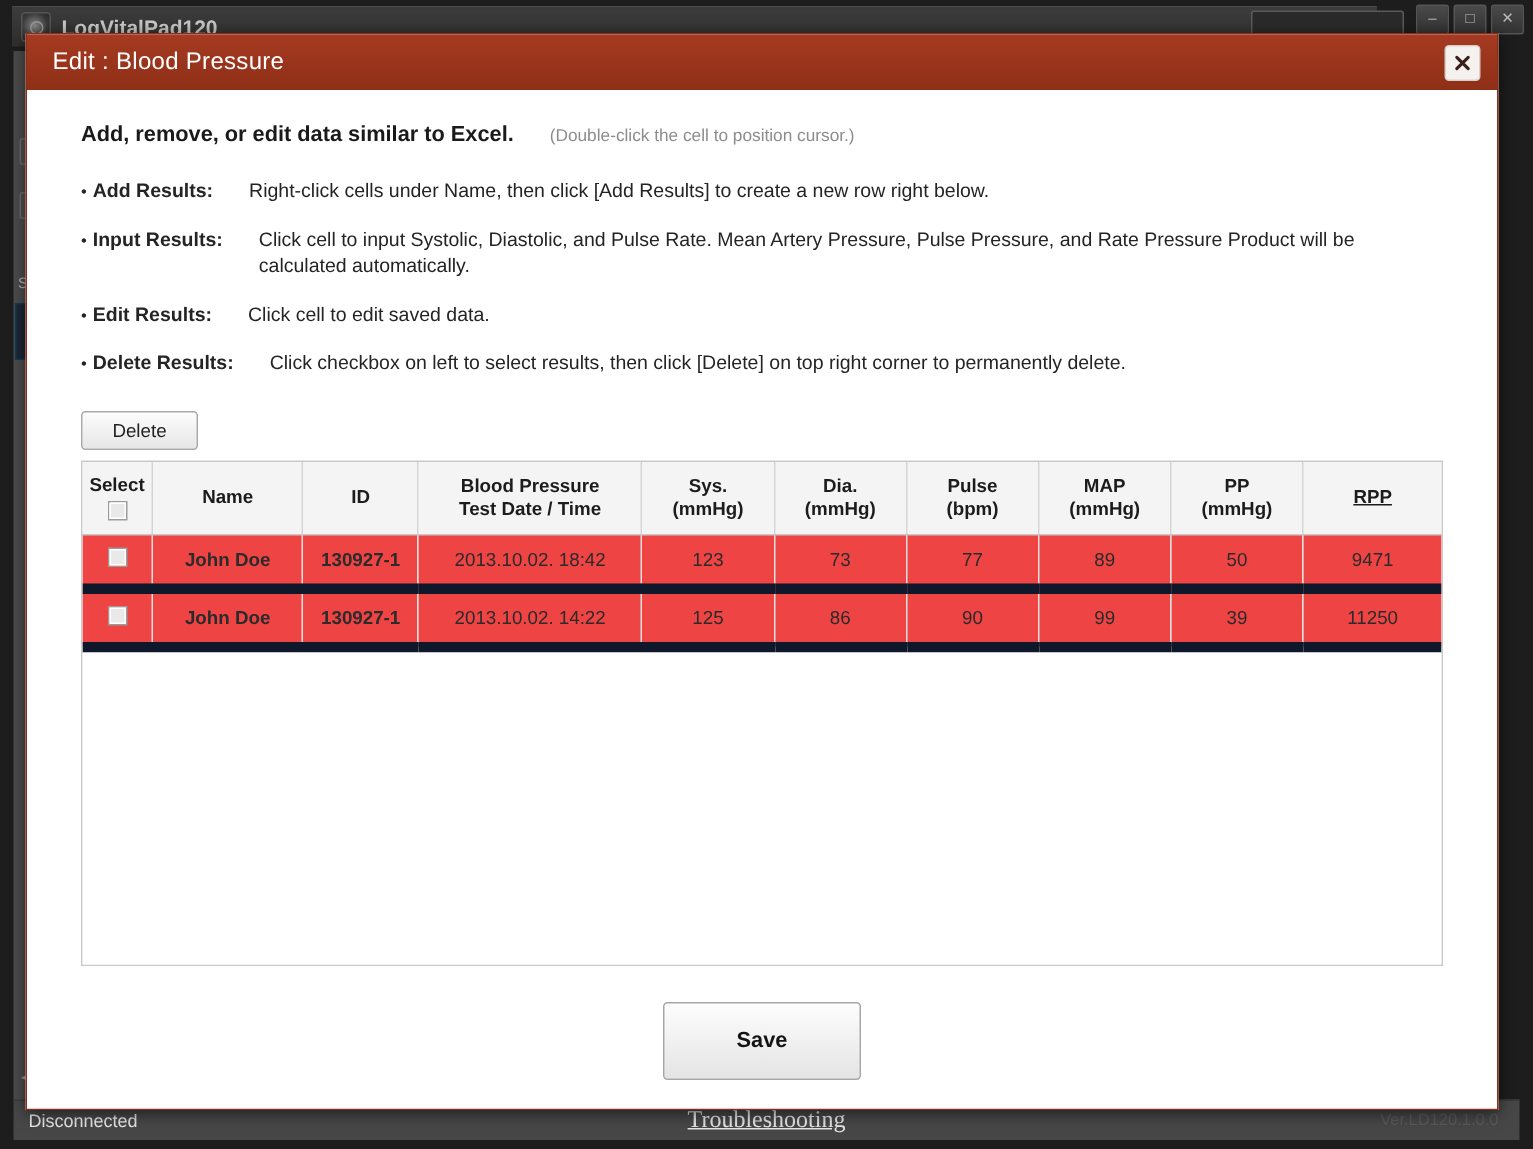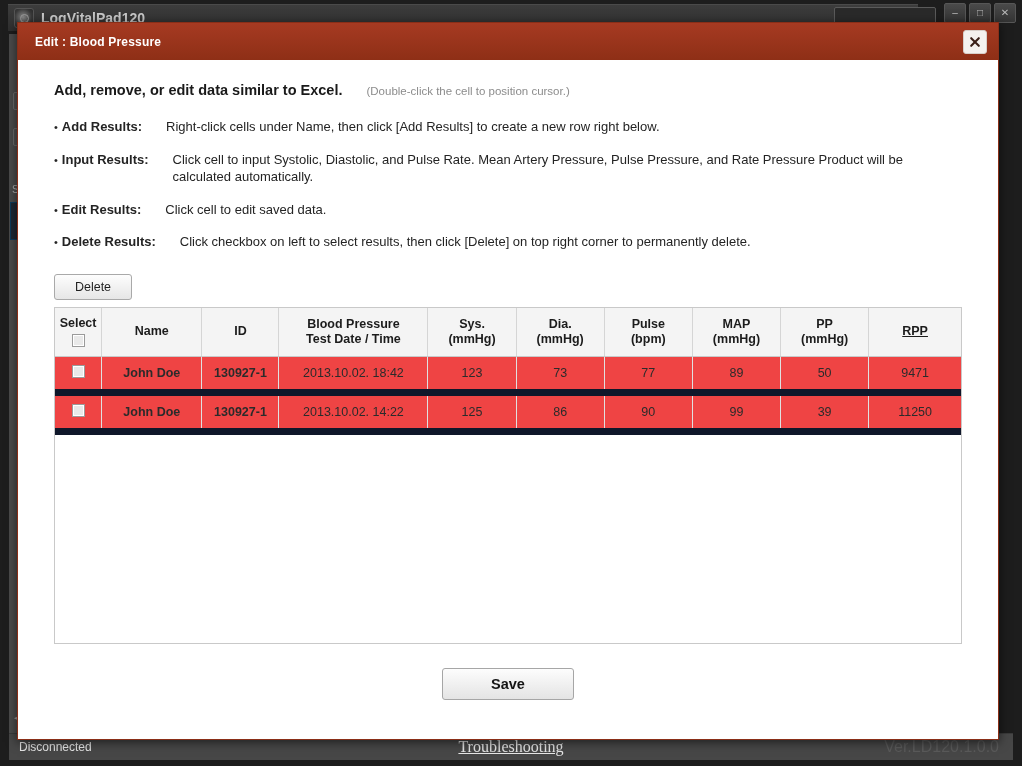--- a/index.html
+++ b/index.html
@@ -137,21 +137,21 @@
     transform: translateX(-50%);
     color: #e5e5e5;
     font-size: 16px;
     text-decoration: underline;
     font-family: Liberation Serif, serif;
   }
   #bg-status-version {
     position: absolute;
     right: 14px;
     color: #5a5a5a;
-    font-size: 16px;
+    font-size: 11px;
     text-align: right;
   }
   #bg-content-left-strip {
     position: absolute;
     left: 31px; top: 34px;
     width: 3px; bottom: 32px;
     background: #2d2d2d;
   }
 
   
@@ -165,22 +165,22 @@
   }
   #dialog-titlebar {
     height: 37px;
     background: linear-gradient(#a63a22, #8e2f16);
     display: flex;
     align-items: center;
     position: relative;
   }
   #dialog-title {
     color: #ffffff;
-    font-size: 12px;
-    font-weight: bold;
+    font-size: 16px;
+    font-weight: normal;
     margin-left: 17px;
     letter-spacing: .2px;
   }
   #dialog-close {
     position: absolute;
     right: 11px; top: 7px;
     width: 22px; height: 22px;
     background: #f4f1ee;
     border: 1px solid #d8cfc9;
     border-radius: 3px;
@@ -331,21 +331,21 @@
   }
 
   
   #save-row {
     display: flex;
     justify-content: center;
     margin-top: 24px;
   }
   #save-button {
     width: 132px;
-    height: 32px;
+    height: 52px;
     font-size: 14.5px;
     font-weight: bold;
     color: #141414;
     background: linear-gradient(#fdfdfd, #e4e4e4);
     border: 1px solid #a6a6a6;
     border-radius: 3px;
     cursor: pointer;
     font-family: "Liberation Sans", sans-serif;
   }
 </style>

